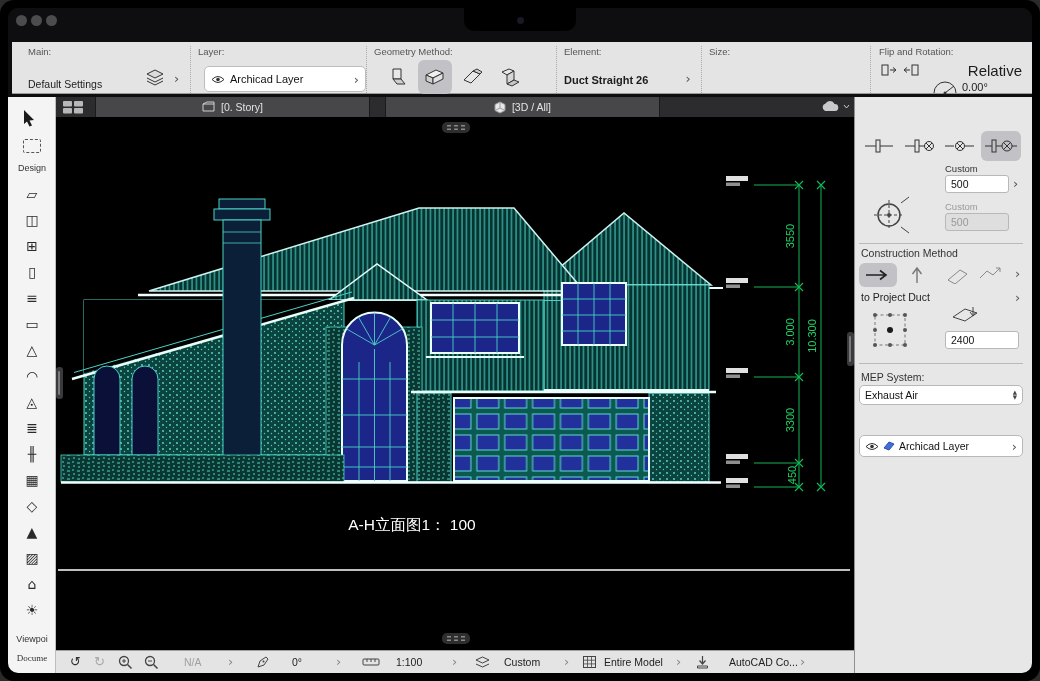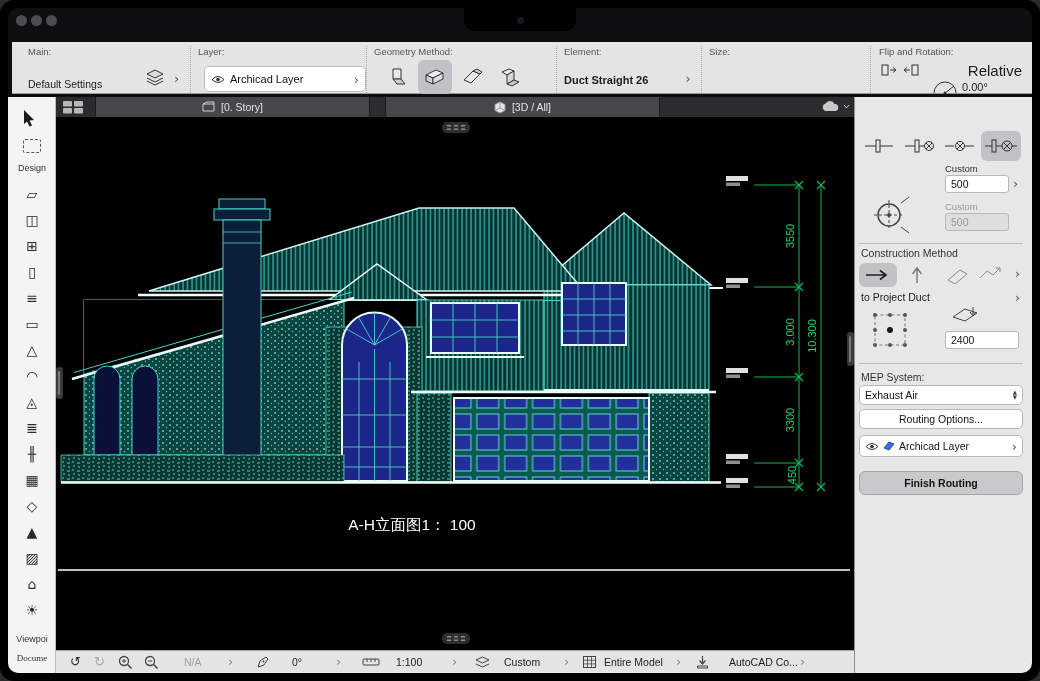--- a/index.html
+++ b/index.html
@@ -494,33 +494,31 @@
 
       <div class="divline" style="top:266px;"></div>
       <div class="rlabel" style="left:6px;top:274px;font-size:10.5px;">MEP System:</div>
       <div class="rinput" style="left:4px;top:288px;width:164px;height:20px;border-radius:5px;">
         <span>Exhaust Air</span>
         <span class="updown">
             <span>▲</span>
             <span>▼</span>
           </span>
       </div>
-      <div class="rbtn" style="left:4px;top:312px;width:164px;height:20px;">Routing Options...</div>
       <div class="rinput" style="left:4px;top:338px;width:164px;height:22px;border-radius:5px;gap:4px;">
         <svg width="14" height="9" viewBox="0 0 14 9">
             <path d="M1 4.5 Q7 -1.5 13 4.5 Q7 10.5 1 4.5 Z" fill="none" stroke="#333"></path>
             <circle cx="7" cy="4.5" r="1.8" fill="#333"></circle>
           </svg>
         <svg width="12" height="10" viewBox="0 0 12 10">
             <path d="M1 7 L6 1 L11 3 L6 9 Z" fill="#3f6fd8" stroke="#2a4fa8"></path>
           </svg>
         <span>Archicad Layer</span>
         <span class="chev" style="margin-left:auto;">›</span>
       </div>
-      <div class="rbtn" style="left:4px;top:374px;width:164px;height:24px;background:#c9c9cb;border-color:#a6a6a8;font-weight:bold;border-radius:6px;">Finish Routing</div>
     </div>
 
     <div class="a statusbar">
       <span class="sbg" style="left:14px;color:#333;">↺</span>
       <span class="sbg" style="left:38px;color:#aaa;">↻</span>
       <span class="sbi" style="left:62px;">
         <svg width="15" height="15" viewBox="0 0 15 15">
             <circle cx="6" cy="6" r="4.5" fill="none" stroke="#444" stroke-width="1.3"></circle>
             <line x1="9.5" y1="9.5" x2="13.5" y2="13.5" stroke="#444" stroke-width="1.6"></line>
             <path d="M4 6 h4 M6 4 v4" stroke="#444"></path>

